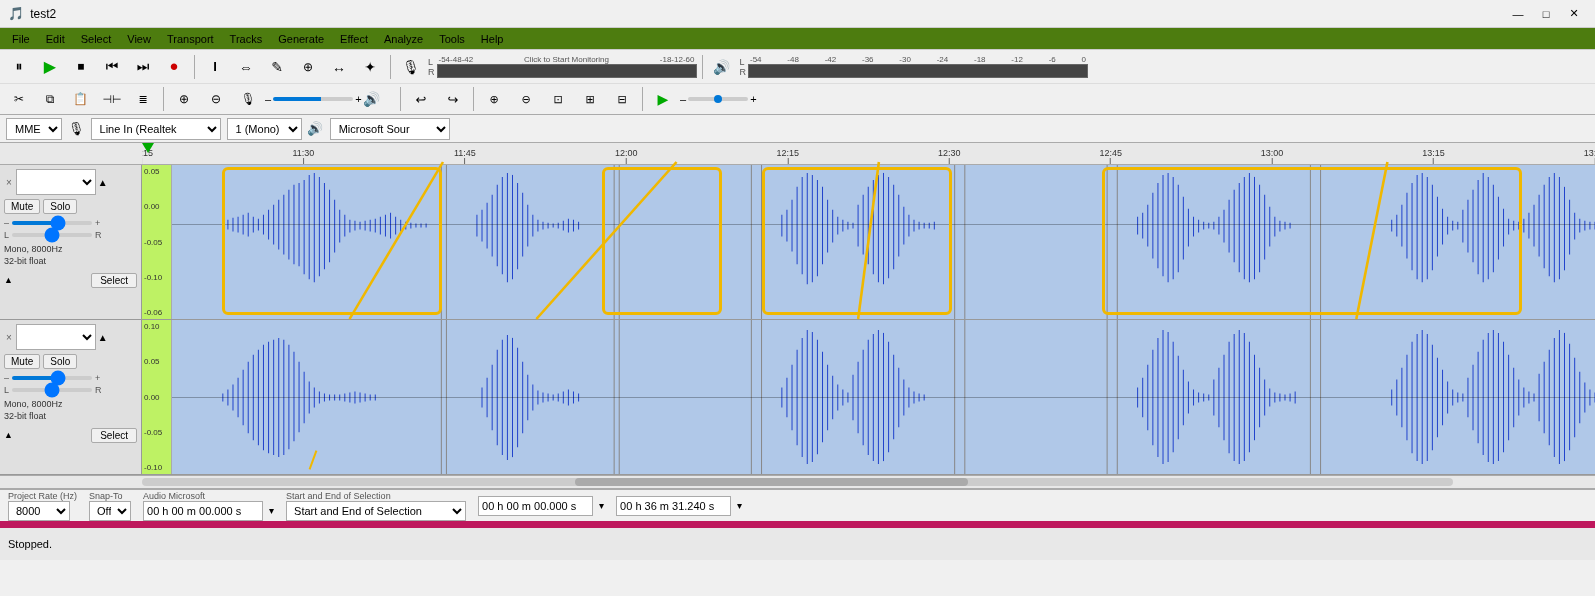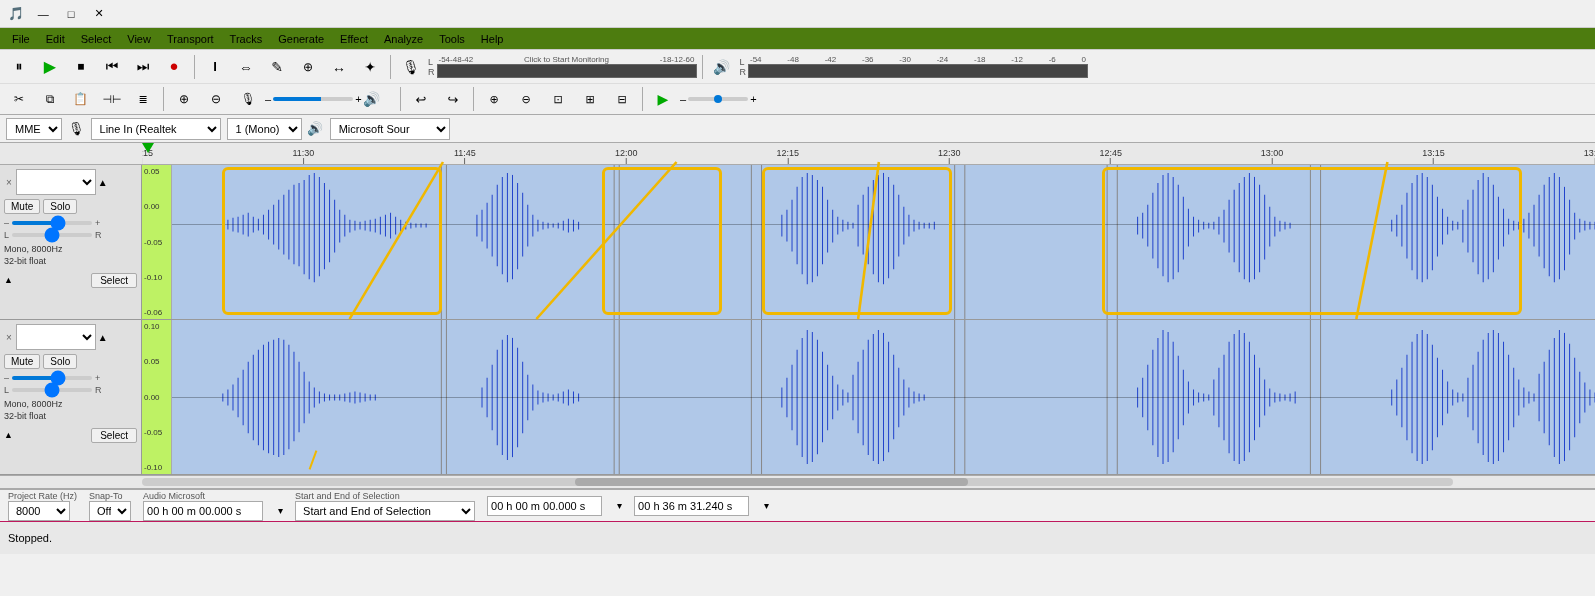--- a/index.html
+++ b/index.html
@@ -208,21 +208,21 @@
       align-items: center;
       gap: 12px;
       height: 32px;
     }
     .bottom-field {
       display: flex;
       flex-direction: column;
       align-items: flex-start;
     }
     .bottom-label { font-size: 9px; color: #555; }
-    .bottom-value-row { display: flex; align-items: center; gap: 15px; }
+    .bottom-value-row { display: flex; align-items: center; gap: 6px; }
     .time-input {
       font-size: 11px;
       height: 20px;
       border: 1px solid #aaa;
       background: white;
       padding: 0 3px;
       width: 110px;
     }
     .dropdown-select {
       font-size: 11px;
@@ -280,32 +280,33 @@
       overflow-y: hidden;
       overflow-x: hidden;
     }
 
     .track-1 { height: 155px; }
     .track-2 { height: 155px; }
 
     
     #bottom-status {
       background: #e8e8e8;
-      border-top: 1px solid #be185d;
+      border-top: 7px solid #be185d;
       height: 20px;
       display: flex;
       align-items: center;
       padding: 16px 8px;
     }
   </style>
 </head>
 <body>
 
 <div id="titlebar">
   <span class="title-icon">🎵</span>
+  <span class="title-text">test2</span>
   <div class="win-controls">
     <button class="win-btn">—</button>
     <button class="win-btn">□</button>
     <button class="win-btn close">✕</button>
   </div>
 </div>
 
 <div id="menubar">
   <span class="menu-item">File</span>
   <span class="menu-item">Edit</span>

